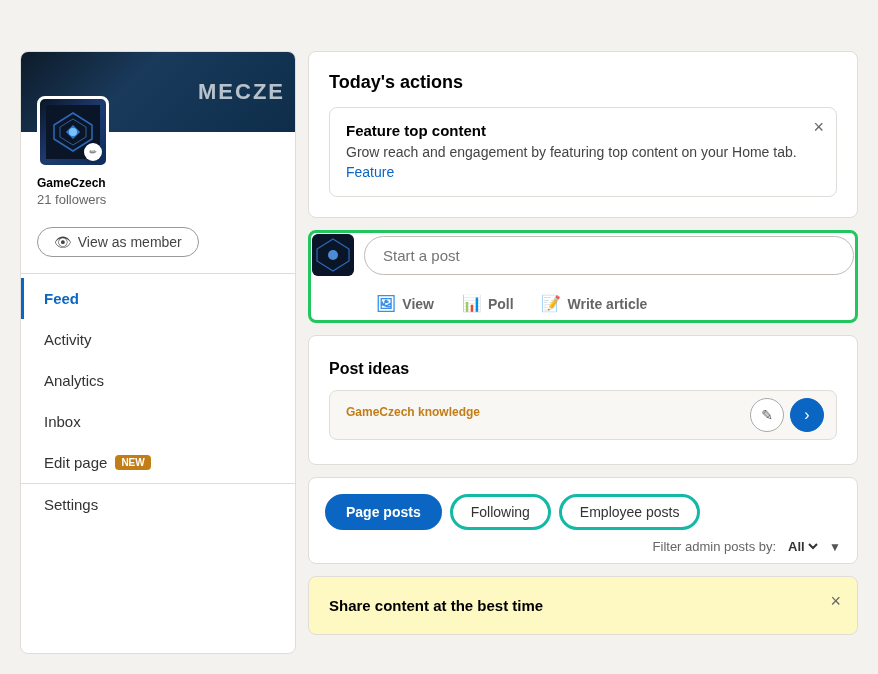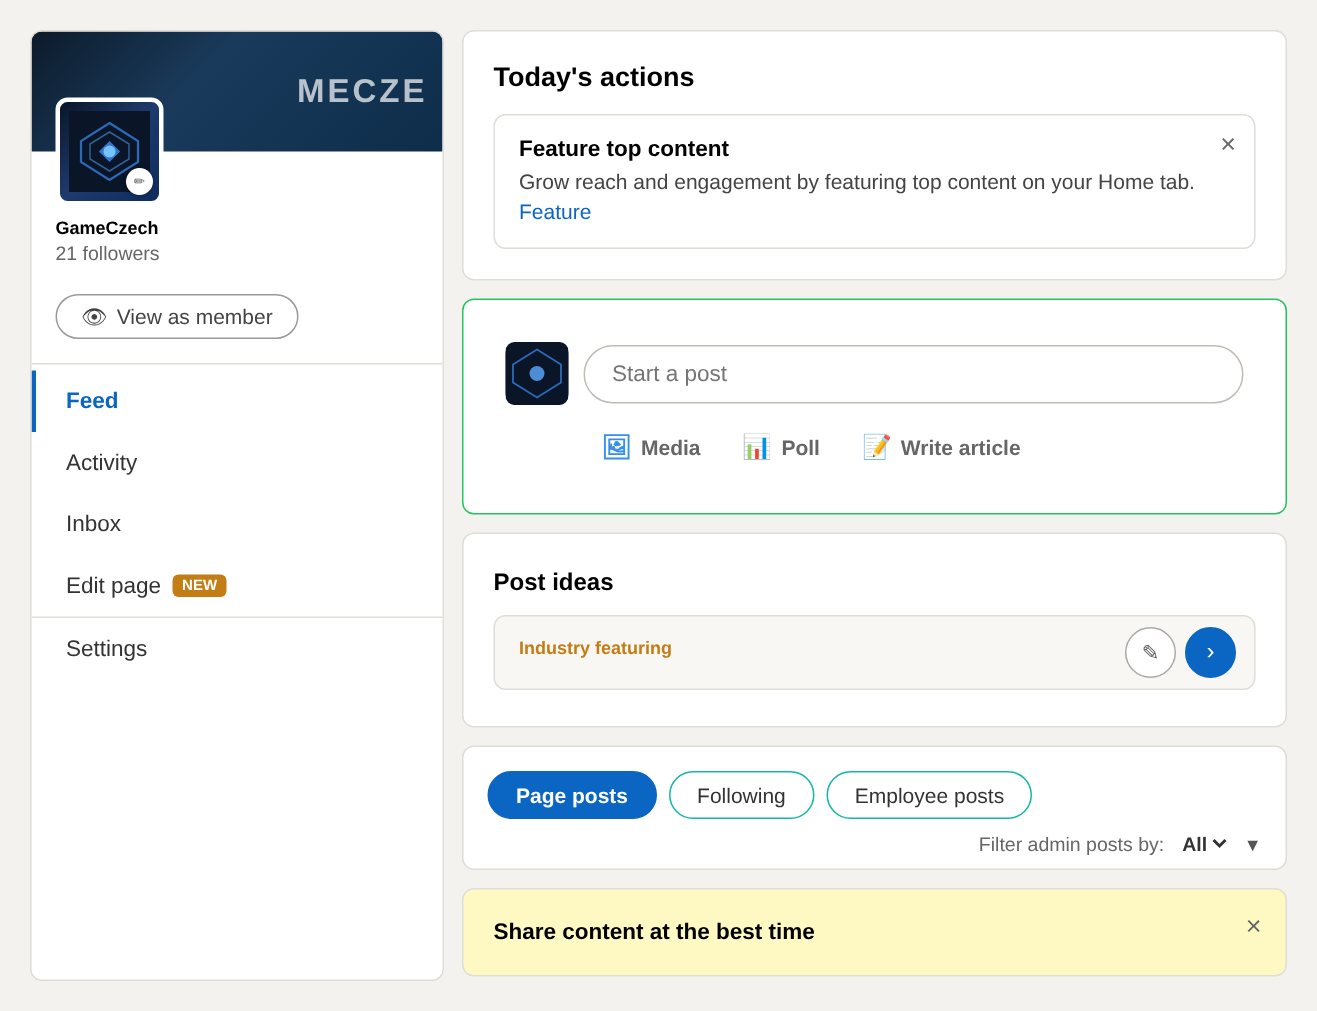--- a/index.html
+++ b/index.html
@@ -9,20 +9,21 @@
       display: flex;
       justify-content: center;
       padding: 20px;
       min-height: 674px;
     }
     .page-container {
       display: flex;
       gap: 12px;
       width: 878px;
       max-width: 100%;
+      margin-top: 31px;
     }
     
     .sidebar {
       width: 276px;
       flex-shrink: 0;
       background: #fff;
       border-radius: 8px;
       overflow: hidden;
       border: 1px solid #e0ddd8;
     }
@@ -210,22 +211,22 @@
       right: 12px;
       font-size: 18px;
       color: #666;
       cursor: pointer;
       line-height: 1;
     }
     
     .post-area {
       background: #fff;
       border-radius: 8px;
-      border: 1px solid #22c55e;
-      padding: 28px;
+      border: 3px solid #22c55e;
+      padding: 1px;
     }
     .post-input-row {
       display: flex;
       align-items: center;
       gap: 10px;
       margin-bottom: 12px;
     }
     .post-avatar {
       width: 42px;
       height: 42px;
@@ -331,21 +332,21 @@
       align-items: center;
       gap: 8px;
       padding: 4px 0 8px;
     }
     .tab {
       padding: 7px 18px;
       border-radius: 20px;
       font-size: 14px;
       font-weight: 500;
       cursor: pointer;
-      border: 1px solid #14b8a6;
+      border: 3px solid #14b8a6;
       background: #fff;
       color: #333;
     }
     .tab.active {
       background: #0a66c2;
       color: #fff;
       border-color: #0a66c2;
       font-weight: 700;
     }
     .filter-row {
@@ -419,20 +420,23 @@
         <span>View as member</span>
       </button>
     </div>
     <div class="sidebar-divider"></div>
     <nav class="sidebar-nav">
       <div class="nav-item active">
         <span>Feed</span>
       </div>
       <div class="nav-item">
         <span>Activity</span>
+      </div>
+      <div class="nav-item">
+        <span>Analytics</span>
       </div>
       <div class="nav-item">
         <span>Inbox</span>
       </div>
       <div class="nav-item">
         <span>Edit page</span>
         <span class="nav-item-badge">NEW</span>
       </div>
       <div class="sidebar-divider"></div>
       <div class="nav-item">
@@ -462,37 +466,37 @@
             <rect width="42" height="42" rx="6" fill="#0a1628"></rect>
             <polygon points="21,5 37,15 37,27 21,37 5,27 5,15" fill="none" stroke="#3a8ef6" stroke-width="1.2" opacity="0.7"></polygon>
             <circle cx="21" cy="21" r="5" fill="#5baaff" opacity="0.8"></circle>
           </svg>
         </div>
         <input class="post-input" type="text" readonly="" placeholder="Start a post" style="">
       </div>
       <div class="post-actions-row">
         <button class="post-action-btn">
           <span class="media-icon">🖼</span>
-          <span>Media</span>
+          <span>View</span>
         </button>
         <button class="post-action-btn">
           <span class="poll-icon">📊</span>
           <span>Poll</span>
         </button>
         <button class="post-action-btn">
           <span class="article-icon">📝</span>
           <span>Write article</span>
         </button>
       </div>
     </div>
 
     <div class="post-ideas-card">
       <div class="post-ideas-title">Post ideas</div>
       <div class="idea-card">
-        <div class="idea-category">Industry featuring</div>
+        <div class="idea-category">GameCzech knowledge</div>
         <div class="idea-actions">
           <button class="idea-btn">
             <span>✎</span>
           </button>
           <button class="idea-btn next">
             <span>›</span>
           </button>
         </div>
       </div>
     </div>

